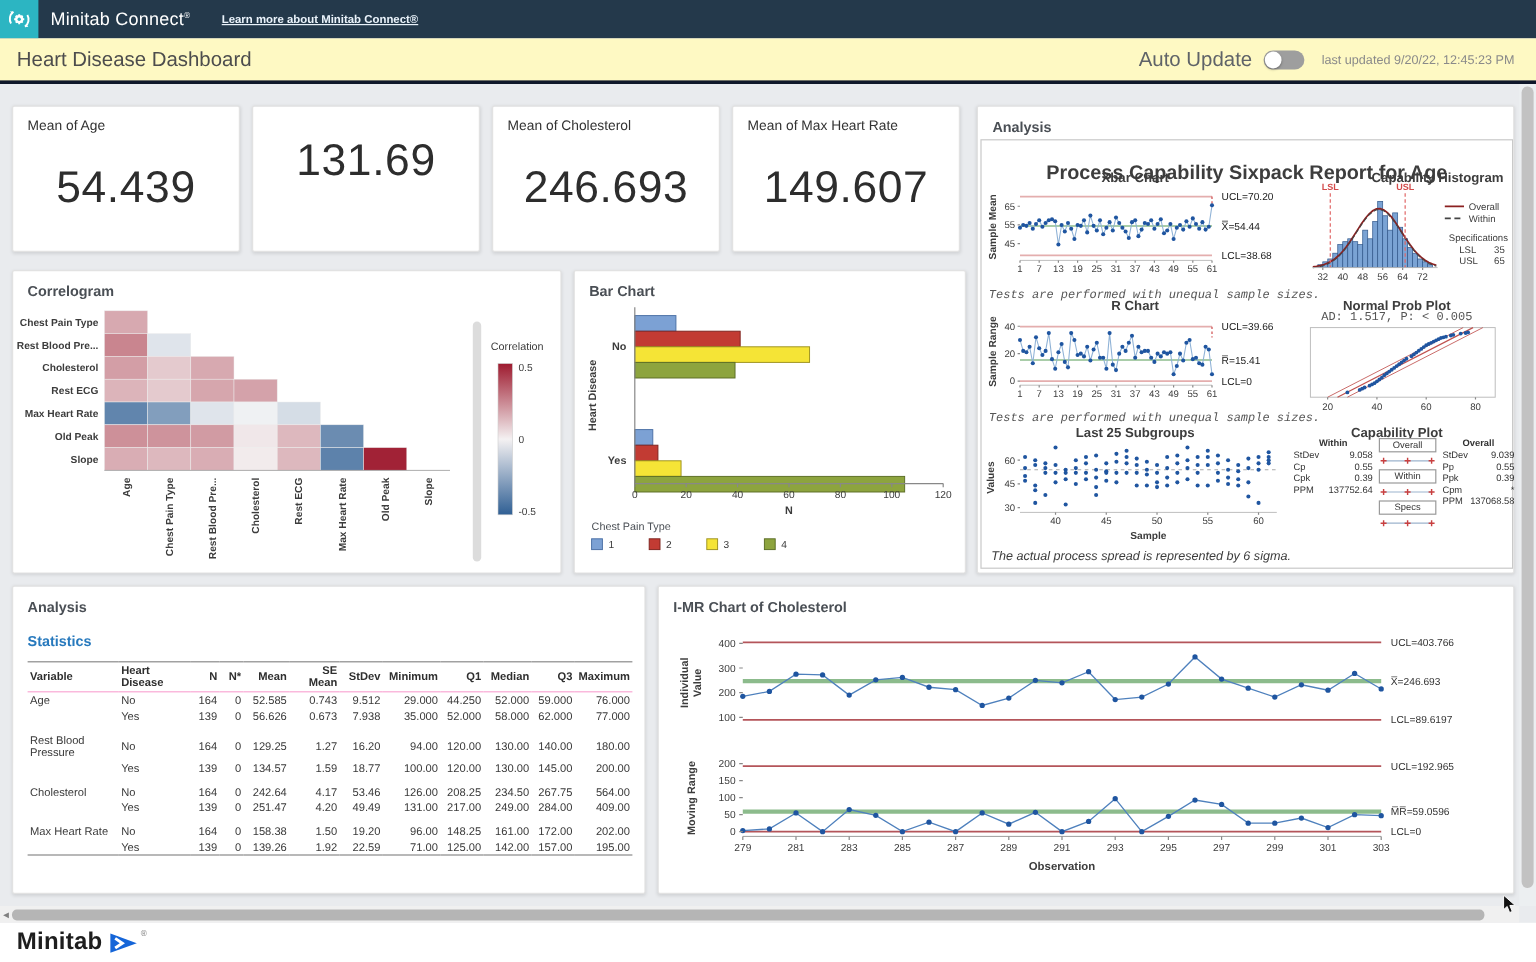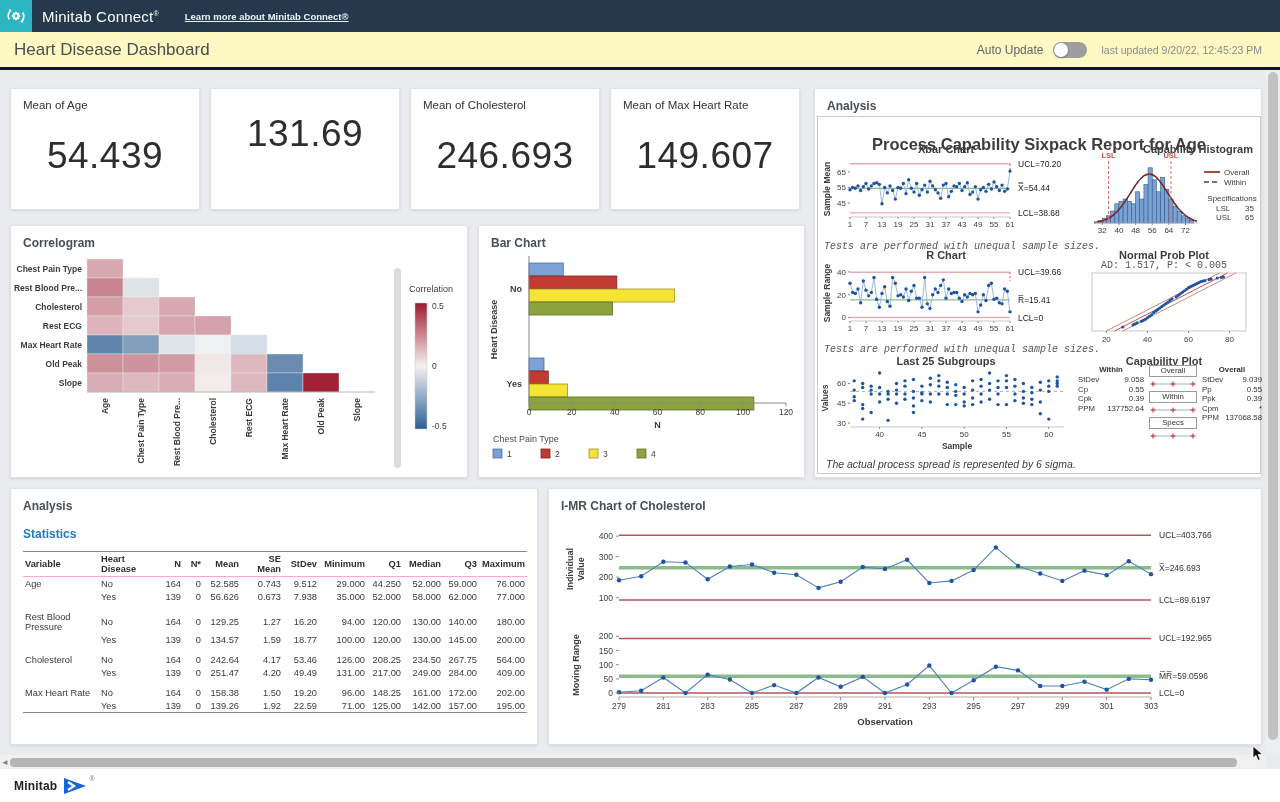--- a/index.html
+++ b/index.html
@@ -12,21 +12,21 @@
   .topbar { position:absolute; left:0; top:0; width:1280px; height:32px; background:#24394b; display:flex; align-items:center; }
   .logo-sq { width:32px; height:32px; background:#2cb5c2; display:flex; align-items:center; justify-content:center; flex:0 0 32px; }
   .brand { color:#fff; font-size:15px; font-weight:500; margin-left:10px; letter-spacing:.2px; }
   .brand sup { font-size:7px; }
   .tb-link { color:#eaf3fb; font-size:9.5px; font-weight:bold; text-decoration:underline; margin-left:26px; cursor:pointer; }
 
   
   .hdr { position:absolute; left:0; top:32px; width:1280px; height:38px; background:#fef9c3; border-bottom:3px solid #0f172a; display:flex; align-items:center; }
   .hdr-title { font-size:17px; color:#4d4d4d; margin-left:14px; }
   .hdr-right { margin-left:auto; display:flex; align-items:center; margin-right:18px; }
-  .au-label { font-size:12px; color:#5f6368; margin-right:10px; }
+  .au-label { font-size:17px; color:#5f6368; margin-right:10px; }
   .toggle { width:34px; height:16px; border-radius:9px; background:#9e9e9e; position:relative; cursor:pointer; }
   .toggle .knob { position:absolute; left:1px; top:1px; width:14px; height:14px; border-radius:50%; background:#fff; box-shadow:0 1px 2px rgba(0,0,0,.35); }
   .ts { font-size:10.5px; color:#8a8a8a; margin-left:14px; }
 
   
   .panel { position:absolute; background:#fff; border:1px solid #e2e2e2; border-radius:2px; box-shadow:0 1px 3px rgba(0,0,0,.10); }
   .p-title { font-size:12px; font-weight:600; color:#4a4f55; padding:10px 0 0 12px; }
   .card .kpi-label { font-size:11.5px; color:#333; padding:10px 0 0 12px; }
   .card .kpi-value { text-align:center; font-size:37px; color:#2d2d2d; margin-top:24px; letter-spacing:.5px; }
 
@@ -49,21 +49,21 @@
   table.stats { border-collapse:collapse; table-layout:fixed; width:504px; font-size:9.3px; color:#3a3a3a; }
   table.stats th { font-weight:bold; color:#2f2f2f; border-top:1px solid #8a8a8a; border-bottom:1px solid #f9a8d4; padding:2px 2px; }
   table.stats td { padding:1.5px 2px; }
   table.stats .num { text-align:right; }
   table.stats .txt { text-align:left; }
   table.stats tr.last td { border-bottom:1px solid #8a8a8a; }
   table.stats tr.gap td { height:7px; padding:0; }
 
   
   .footer { position:absolute; left:0; top:769px; width:1280px; height:33px; background:#fff; display:flex; align-items:center; }
-  .f-brand { font-size:12px; font-weight:bold; color:#1e1e1e; margin-left:14px; letter-spacing:.2px; }
+  .f-brand { font-size:20px; font-weight:bold; color:#1e1e1e; margin-left:14px; letter-spacing:.2px; }
   .f-reg { font-size:7px; color:#777; margin-left:2px; align-self:flex-start; margin-top:6px; }
 
   
   .vscroll { position:absolute; right:0; top:70px; width:14px; height:685px; background:#eceff1; }
   .vscroll .thumb { position:absolute; left:2px; top:2px; width:10px; height:668px; background:#c2c2c2; border-radius:5px; }
   .hscroll { position:absolute; left:0; top:755px; width:1266px; height:14px; background:#f0f0f0; display:flex; align-items:center; }
   .hscroll .arrow { width:10px; text-align:center; color:#808080; font-size:8px; }
   .hscroll .thumb { position:absolute; left:10px; top:2.5px; width:1227px; height:9px; background:#b5b5b5; border-radius:4px; }
 
   .cursor { position:absolute; left:1252px; top:746px; }

